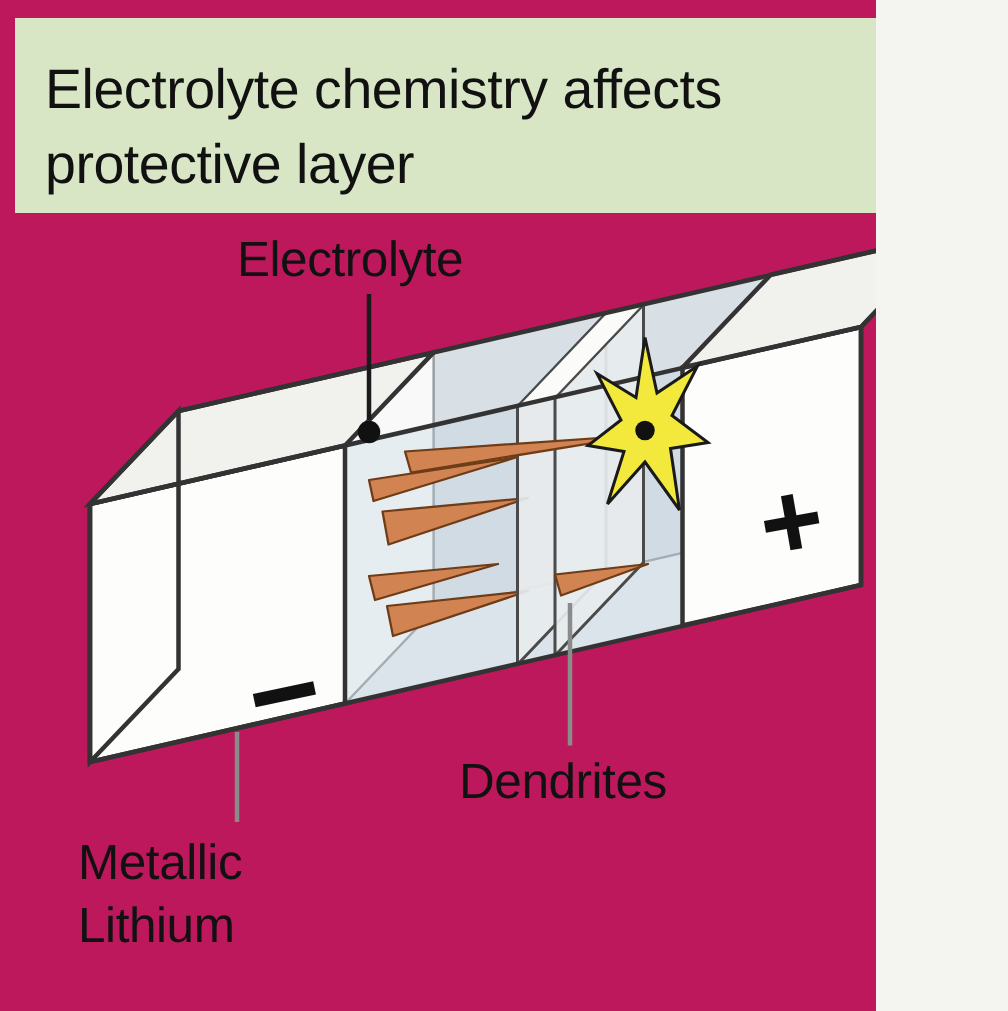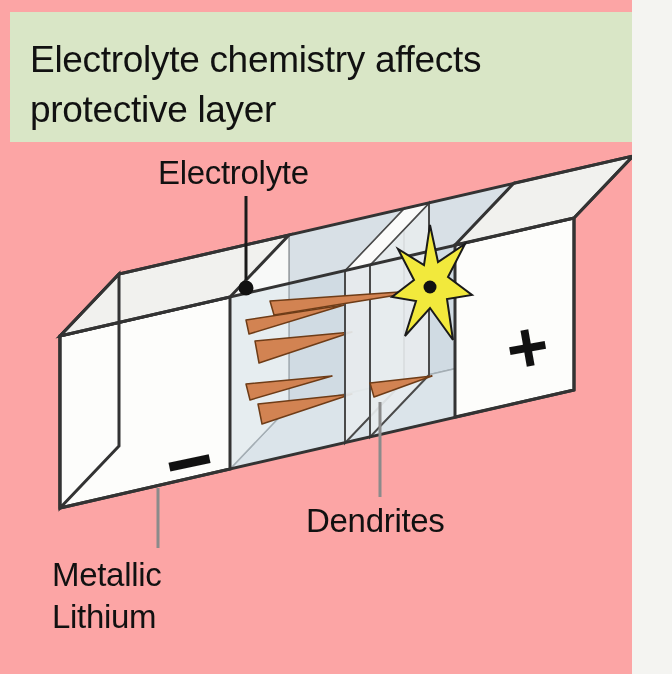--- a/index.html
+++ b/index.html
@@ -1,16 +1,16 @@
 <!DOCTYPE html>
 <html><head>
 <meta charset="utf-8">
 <style>
   html,body{margin:0;padding:0;background:#f4f4f1;}
-  #stage{position:relative;width:632px;height:674px;background:#fca5a5;overflow:hidden;
+  #stage{position:relative;width:584px;height:674px;background:#be185d;overflow:hidden;
          font-family:"Liberation Sans",sans-serif;}
   svg{position:absolute;left:0;top:0;}
   text{font-family:"Liberation Sans",sans-serif;fill:#111;}
   .title-text{font-size:37px;font-weight:500;letter-spacing:-0.3px;}
   .callout-text{font-size:33px;font-weight:500;letter-spacing:-0.3px;}
   .terminal-text{font-weight:bold;fill:#111;}
 </style>
 </head>
 <body>
 

